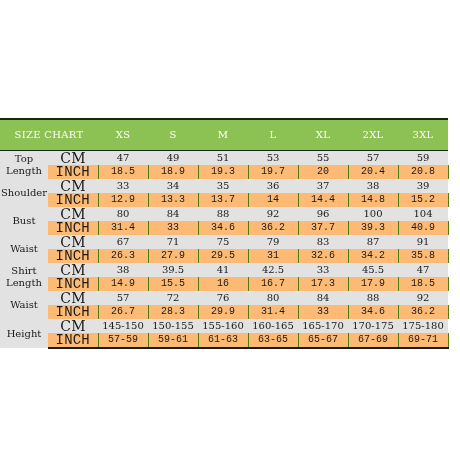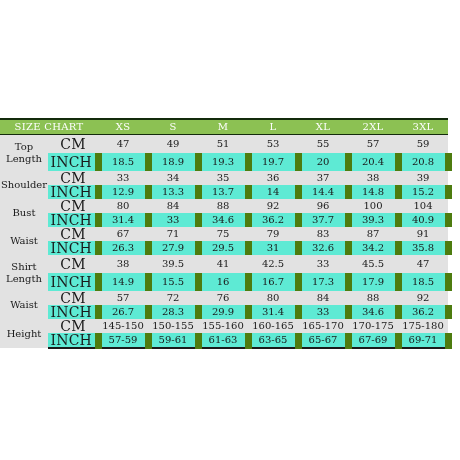--- a/index.html
+++ b/index.html
@@ -36,21 +36,21 @@
   
   thead tr.head-row {
     background: #8cc153;
   }
   thead tr.head-row th {
     color: #ffffff;
     font-weight: normal;
     font-size: 10px;
     height: 14px;
     line-height: 14px;
-    padding: 0;
+    padding: 8px;
     text-align: center;
     letter-spacing: 0.3px;
     border-top: 2px solid #132b0c;
     border-bottom: 1px solid #132b0c;
   }
   thead tr.head-row th.head-title {
     text-align: center;
   }
 
   
@@ -61,33 +61,34 @@
     text-align: center;
     font-size: 10px;
     white-space: nowrap;
   }
 
   tr.row-cm td {
     background: #e2e2e2;
     border: none;
   }
   tr.row-inch td {
-    background: #5eead4;
+    background: #fdba74;
     border-left: 1px solid #cfcfcf;
-    border-right: 7px solid #4d7c0f;
+    border-right: 1px solid #4d7c0f;
+    font-family: Liberation Mono, monospace;
   }
 
   td.label-cell {
     background: #e2e2e2 !important;
     border: none !important;
     text-align: center;
     font-size: 10px;
     line-height: 12px;
     vertical-align: middle;
-    padding: 6px 1px;
+    padding: 0 1px;
   }
 
   td.unit-cell {
     font-size: 14px;
     letter-spacing: 0.2px;
   }
 
   tr.row-inch td.unit-cell {
     border-left: none;
   }

